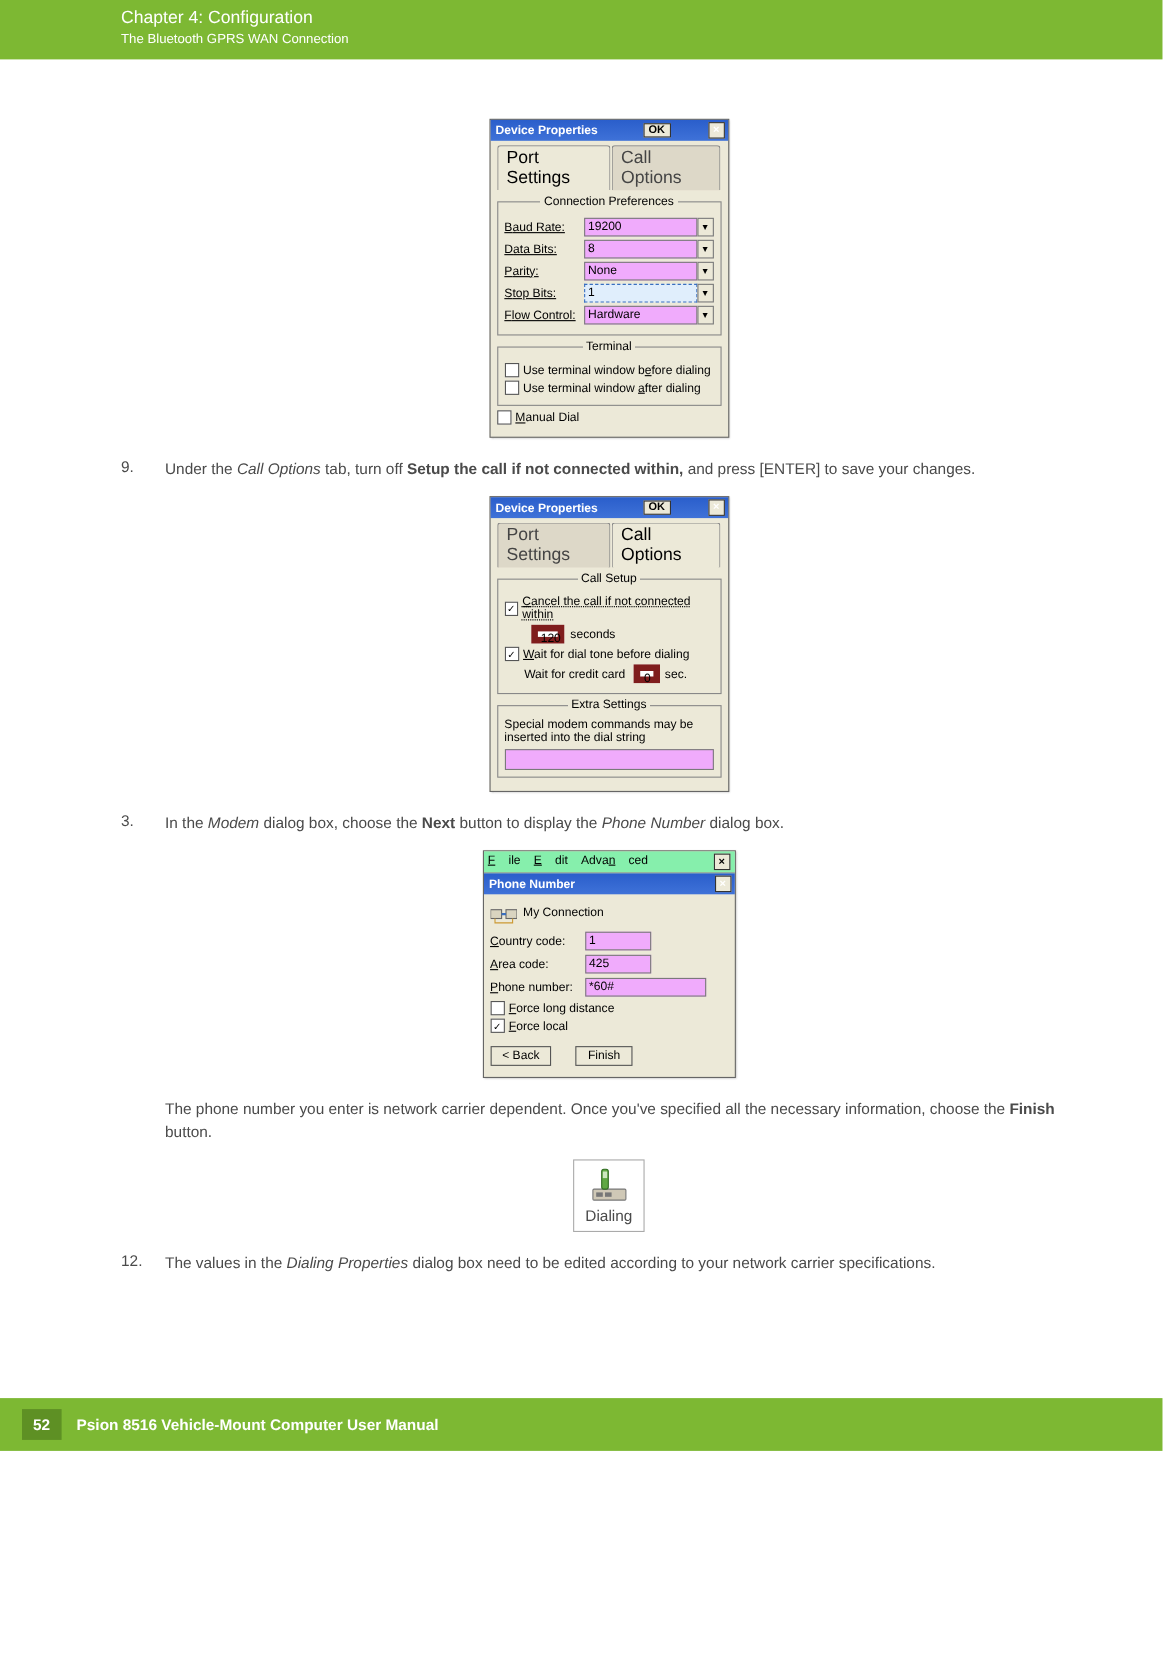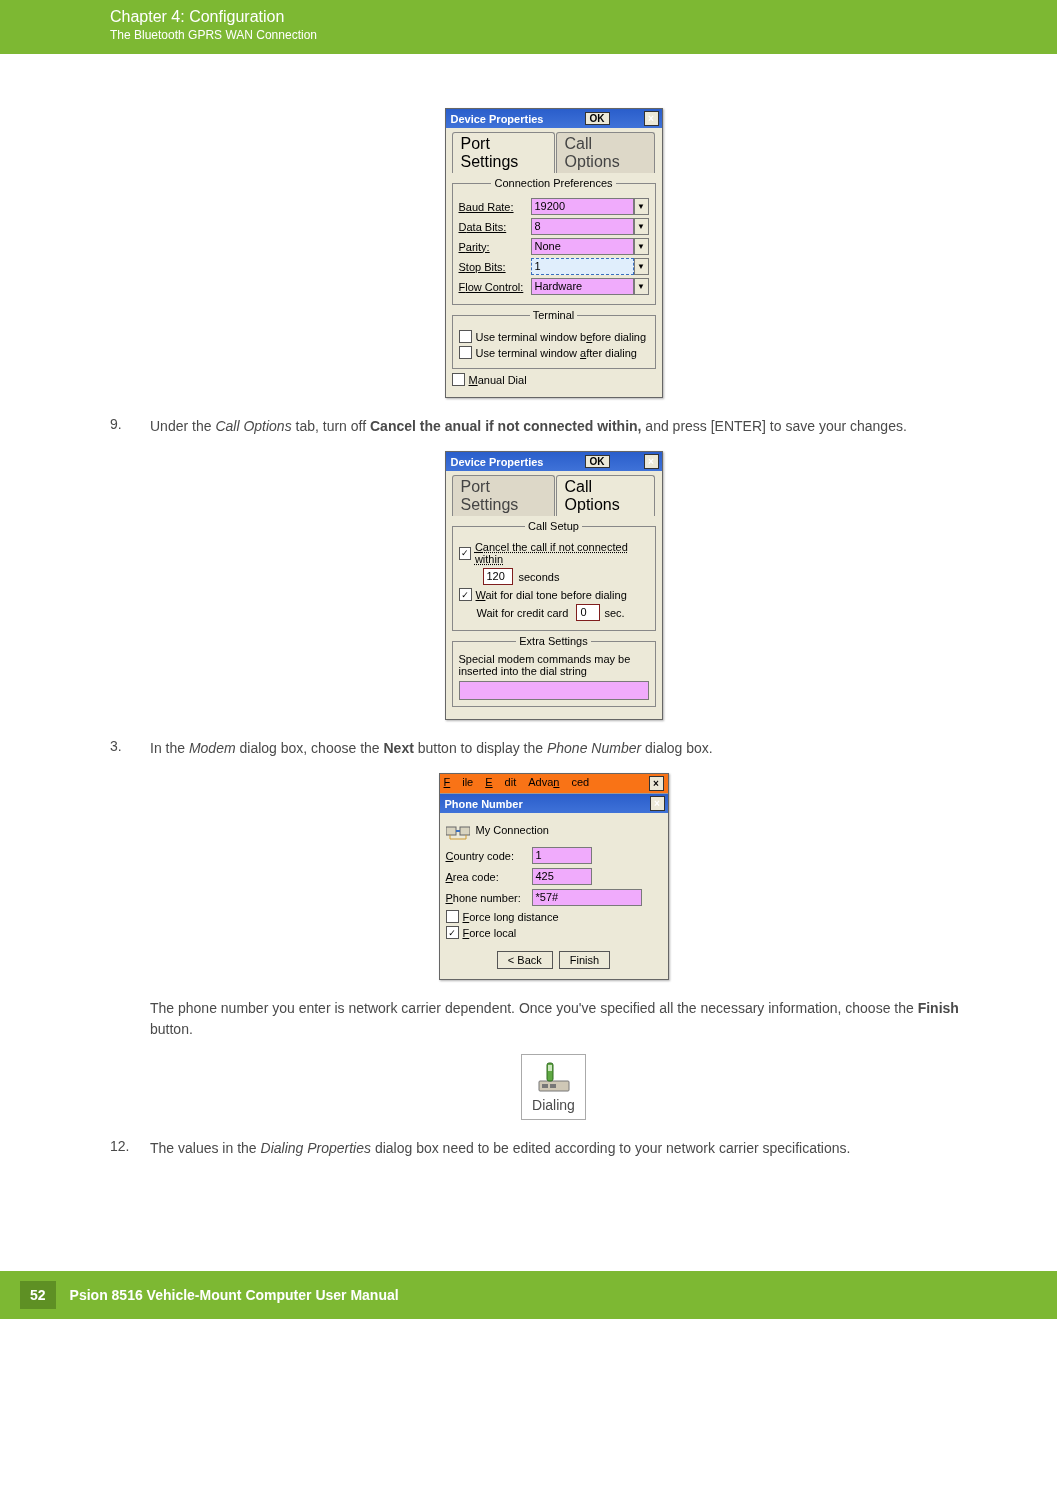--- a/index.html
+++ b/index.html
@@ -26,36 +26,36 @@
   fieldset.group { border: 1px solid #888; padding: 6px 6px; margin: 4px 0; }
   fieldset.group legend { padding: 0 3px; text-align: center; }
   .row { display: flex; align-items: center; margin: 3px 0; }
   .row label { width: 72px; text-decoration: underline; text-decoration-style: solid; }
   .dd { flex: 1; display: flex; align-items: center; }
   .dd-input { flex: 1; background: #f0abfc; border: 1px solid #7a7a7a; padding: 1px 3px; height: 17px; }
   .dd-arrow { width: 15px; height: 17px; background: #ece9d8; border: 1px solid #7a7a7a; display: flex; align-items: center; justify-content: center; font-size: 8px; }
   .chk-row { display: flex; align-items: center; margin: 3px 0; }
   .chkbox { width: 13px; height: 13px; border: 1px solid #555; background: #fff; margin-right: 4px; display: flex; align-items: center; justify-content: center; font-size: 9px; }
   .chk-lbl span.u { text-decoration: underline; }
-  .small-input { background: #fff; border: 1px solid #7f1d1d; padding: 1px 3px; width: 30px; height: 17px; }
-  .menubar { background: #f97316; display: flex; border-bottom: 1px solid #999; padding: 2px 4px; }
+  .small-input { background: #fff; border: 6px solid #7f1d1d; padding: 1px 3px; width: 30px; height: 17px; }
+  .menubar { background: #86efac; display: flex; border-bottom: 1px solid #999; padding: 2px 4px; }
   .menubar span { margin-right: 12px; }
   .menubar span .u { text-decoration: underline; }
   .subtitlebar { background: linear-gradient(#2a5ecb,#3f72d8); color: #fff; display: flex; align-items: center; padding: 2px 3px; font-weight: bold; margin: 0 -6px 4px -6px; }
   .subtitlebar .title { flex: 1; padding-left: 2px; }
   .conn-row { display: flex; align-items: center; margin: 6px 0; }
   .conn-icon { width: 24px; height: 22px; margin-right: 6px; position: relative; }
   .conn-icon svg { width: 100%; height: 100%; }
   .field-row { display: flex; align-items: center; margin: 4px 0; }
   .field-row label { width: 86px; }
   .field-row label .u { text-decoration: underline; }
   .field-row .dd-input { width: 60px; flex: none; }
   .field-row.wide .dd-input { width: 110px; }
   .btn { background: #ece9d8; border: 1px solid #555; padding: 2px 10px; font-size: 11px; }
-  .btn-row { display: flex; justify-content: center; gap: 6px; margin-top: 12px; }
+  .btn-row { display: flex; justify-content: flex-start; gap: 22px; margin-top: 12px; }
   .icon-box { border: 1px solid #aaa; padding: 6px 10px; text-align: center; }
   .icon-box svg { width: 34px; height: 34px; display: block; margin: 0 auto 2px auto; }
   .footer { background: #7db833; color: #fff; display: flex; align-items: center; padding: 10px 20px; margin-top: 60px; }
   .page-badge { background: #5e9024; color: #fff; font-weight: bold; padding: 6px 10px; margin-right: 14px; }
 </style>
 </head>
 <body>
 
 <div class="top-bar">
   <div class="ch">Chapter 4:  Configuration</div>
@@ -129,21 +129,21 @@
           <div class="chkbox"></div>
           <div class="chk-lbl"><span class="u">M</span>anual Dial</div>
         </div>
       </div>
     </div>
   </div>
 
   <div class="step">
     <div class="step-num">9.</div>
     <div class="step-text">
-      <span>Under the </span><em>Call Options</em><span> tab, turn off </span><strong>Cancel the anual if not connected within,</strong><span> and press [ENTER] to save your changes.</span>
+      <span>Under the </span><em>Call Options</em><span> tab, turn off </span><strong>Setup the call if not connected within,</strong><span> and press [ENTER] to save your changes.</span>
     </div>
   </div>
 
   <div class="dialog-wrap">
     <div class="dialog">
       <div class="titlebar">
         <div class="title">Device Properties</div>
         <div class="ok-btn">OK</div>
         <div class="close-btn">×</div>
       </div>
@@ -216,21 +216,21 @@
         <div class="field-row">
           <label><span class="u">C</span>ountry code:</label>
           <div class="dd-input">1</div>
         </div>
         <div class="field-row">
           <label><span class="u">A</span>rea code:</label>
           <div class="dd-input">425</div>
         </div>
         <div class="field-row wide">
           <label><span class="u">P</span>hone number:</label>
-          <div class="dd-input">*57#</div>
+          <div class="dd-input">*60#</div>
         </div>
         <div class="chk-row">
           <div class="chkbox"></div>
           <div class="chk-lbl"><span class="u">F</span>orce long distance</div>
         </div>
         <div class="chk-row">
           <div class="chkbox">✓</div>
           <div class="chk-lbl"><span class="u">F</span>orce local</div>
         </div>
         <div class="btn-row">

